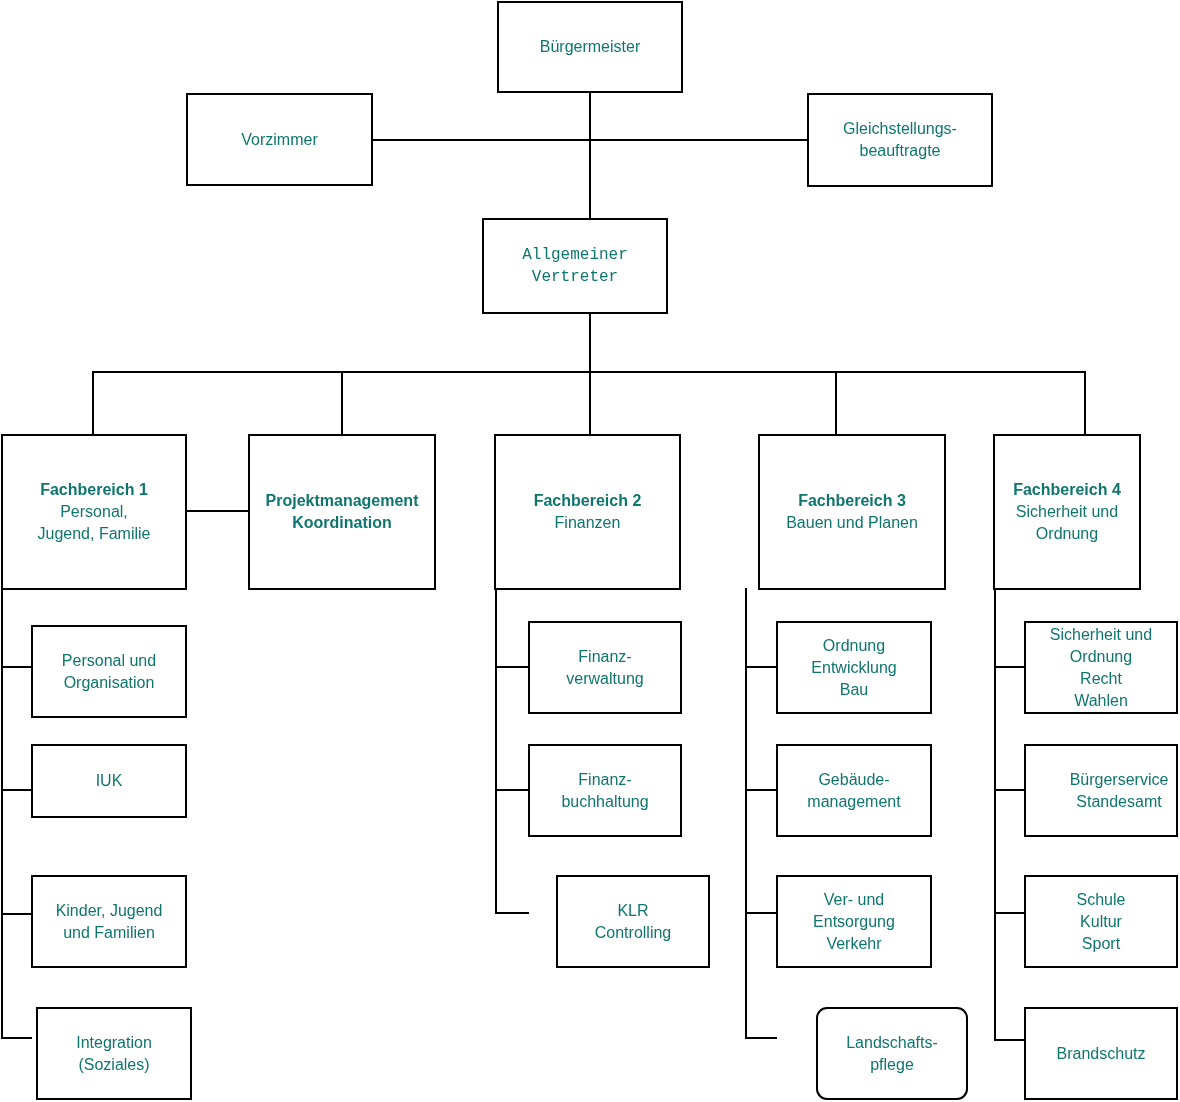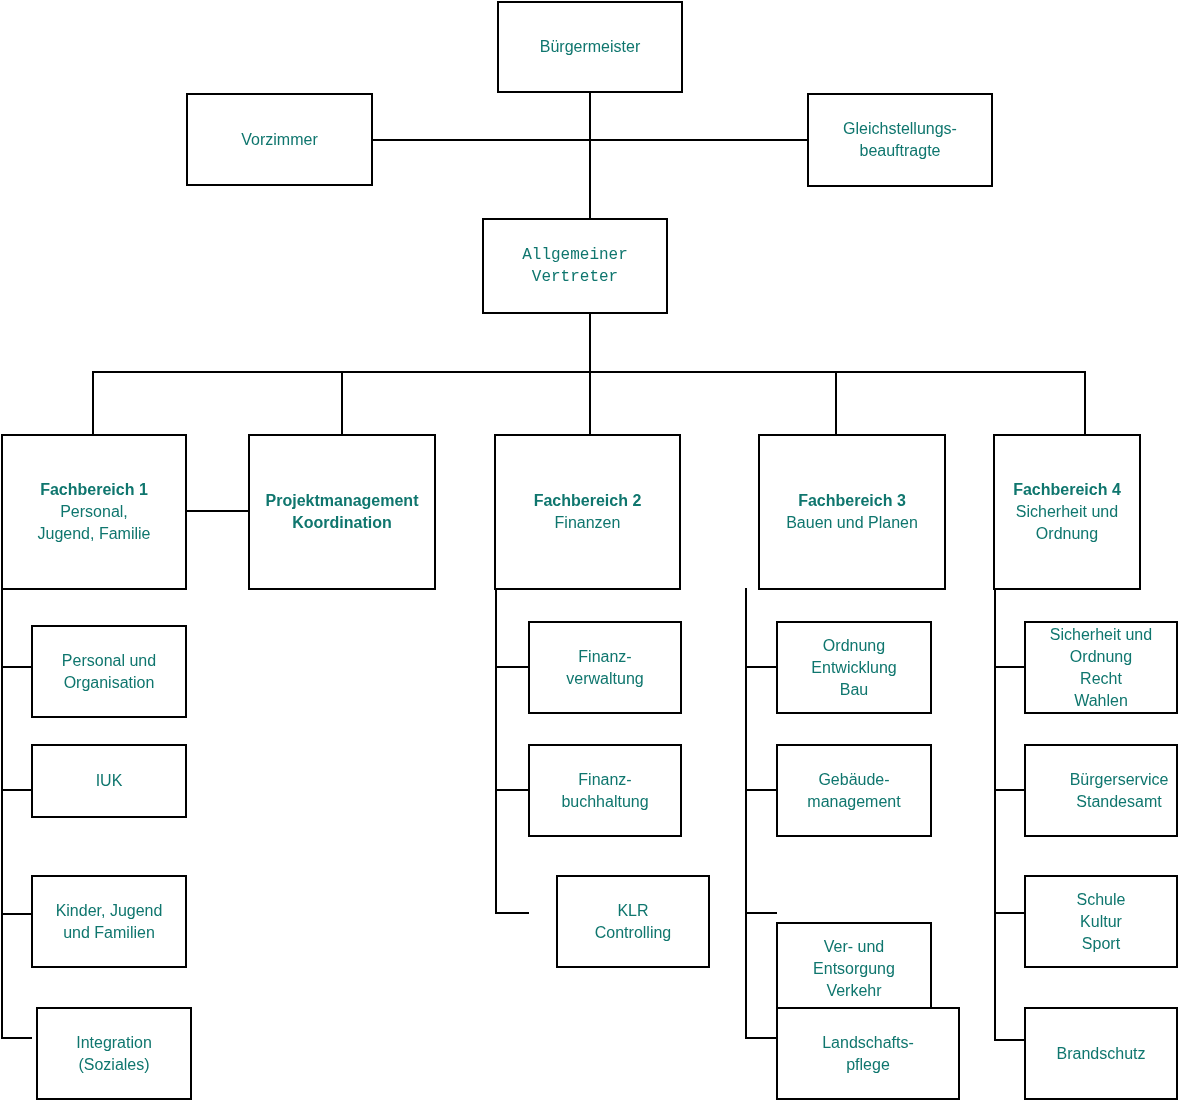--- a/index.html
+++ b/index.html
@@ -127,24 +127,24 @@
   <div class="node" style="left:528px; top:744px; width:154px; height:93px;">Finanz-
 buchhaltung</div>
   <div class="node" style="left:528px; top:875px; width:154px; height:93px;margin-left:28px;">KLR
 Controlling</div>
 
   <div class="node" style="left:776px; top:621px; width:156px; height:93px;">Ordnung
 Entwicklung
 Bau</div>
   <div class="node" style="left:776px; top:744px; width:156px; height:93px;">Gebäude-
 management</div>
-  <div class="node" style="left:776px; top:875px; width:156px; height:93px;margin-top:47px;">Ver- und
+  <div class="node" style="left:776px; top:875px; width:156px; height:93px;">Ver- und
 Entsorgung
 Verkehr</div>
-  <div class="node" style="left:776px; top:1007px; width:184px; height:93px;">Landschafts-
+  <div class="node" style="left:816px; top:1007px; width:152px; height:93px;border-radius:11px;">Landschafts-
 pflege</div>
 
   <div class="node" style="left:1024px; top:621px; width:154px; height:93px;">Sicherheit und
 Ordnung
 Recht
 Wahlen</div>
   <div class="node" style="left:1024px; top:744px; width:154px; height:93px;padding-left:36px;">Bürgerservice
 Standesamt</div>
   <div class="node" style="left:1024px; top:875px; width:154px; height:93px;">Schule
 Kultur

